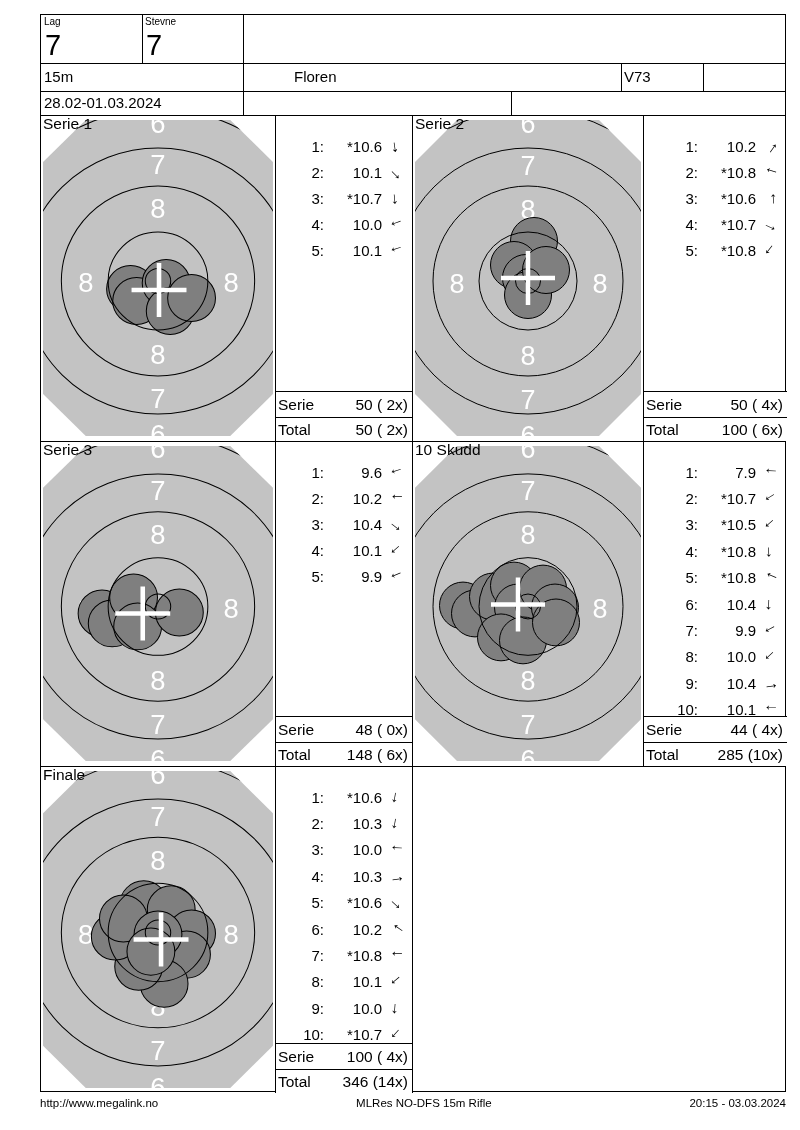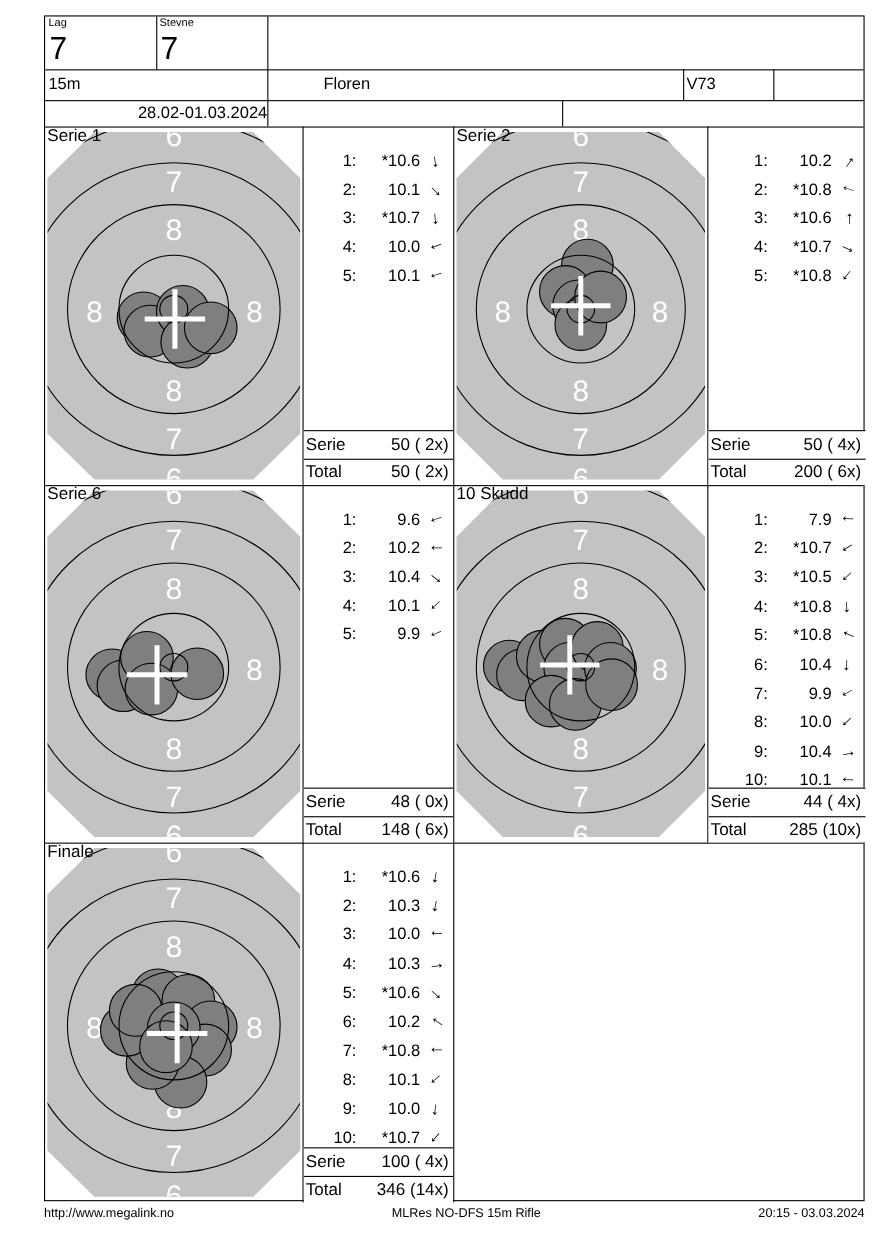--- a/index.html
+++ b/index.html
@@ -27,21 +27,21 @@
   .big-value  { position:absolute; bottom:1px; left:4px; font-size:29px; }
   .name-text  { position:absolute; bottom:3px; left:8px; font-size:27px; }
   .cell-distance { left:0; top:48px; width:202px; height:28px; }
   .cell-venue    { left:202px; top:48px; width:378px; height:28px;margin-left:48px; }
   .cell-class    { left:580px; top:48px; width:82px; height:28px; }
   .cell-blank    { left:662px; top:48px; width:84px; height:28px; }
   .cell-dates { left:0; top:76px; width:202px; height:24px; }
   .cell-event { left:202px; top:76px; width:268px; height:24px; }
   .cell-club  { left:470px; top:76px; width:276px; height:24px; }
   .mid-text  { font-size:15px; line-height:28px; padding-left:3px; white-space:nowrap; }
-  .row3-text { font-size:15px; line-height:24px; padding-left:3px; white-space:nowrap;text-align:right; }
+  .row3-text { font-size:15px; line-height:24px; padding-left:3px; white-space:nowrap; }
 
   
   .target-box { position:absolute; overflow:hidden; }
   #t0 { left:0;     top:100px; width:234px; height:326px; }
   #t1 { left:372px; top:100px; width:230px; height:326px; }
   #t2 { left:0;     top:426px; width:234px; height:325px; }
   #t3 { left:372px; top:426px; width:230px; height:325px; }
   #t4 { left:0;     top:751px; width:234px; height:327px; }
   .target-box svg { position:absolute; left:0; top:0; width:100%; height:100%; display:block; }
   .target-label { position:absolute; top:0; left:2px; font-size:15.5px; z-index:2; white-space:nowrap; }
@@ -240,21 +240,21 @@
             <span class="sv">*10.8</span>
             <span class="sa"><span class="arr" style="transform: rotate(128deg);">→</span></span>
           </div>
         </div>
       <div class="score-row serie-row">
         <span>Serie</span>
         <span>50 ( 4x)</span>
       </div>
       <div class="score-row total-row">
         <span>Total</span>
-        <span>200 ( 6x)</span>
+        <span>100 ( 6x)</span>
       </div>
     </div>
 
     <div class="target-box" id="t2">
         <svg viewBox="0 0 230 326" preserveAspectRatio="none" xmlns="http://www.w3.org/2000/svg">
           <defs>
             <clipPath id="clip2">
               <path d="M44,5 L186,5 L228,47 L228,279 L186,321 L44,321 L2,279 L2,47 Z"></path>
             </clipPath>
           </defs>
@@ -279,21 +279,21 @@
             <circle cx="115" cy="166" r="49" fill="none" stroke="#000000" stroke-width="1"></circle>
             <circle cx="115" cy="166" r="95" fill="none" stroke="#000000" stroke-width="1"></circle>
             <circle cx="115" cy="166" r="133" fill="none" stroke="#000000" stroke-width="1"></circle>
             <circle cx="115" cy="166" r="172" fill="none" stroke="#000000" stroke-width="1"></circle>
             <g stroke="#ffffff" stroke-width="4.5">
               <line x1="73" y1="173" x2="127" y2="173"></line>
               <line x1="100" y1="146" x2="100" y2="200"></line>
             </g>
           </g>
         </svg>
-      <div class="target-label">Serie 6</div>
+      <div class="target-label">Serie 3</div>
     </div>
     <div class="shots-col" id="s2">
       <div class="shots-list">
           <div class="shot-row" style="height: 26px;">
             <span class="sn">1:</span>
             <span class="sv">9.6</span>
             <span class="sa"><span class="arr" style="transform: rotate(162deg);">→</span></span>
           </div>
           <div class="shot-row" style="height: 26px;">
             <span class="sn">2:</span>

